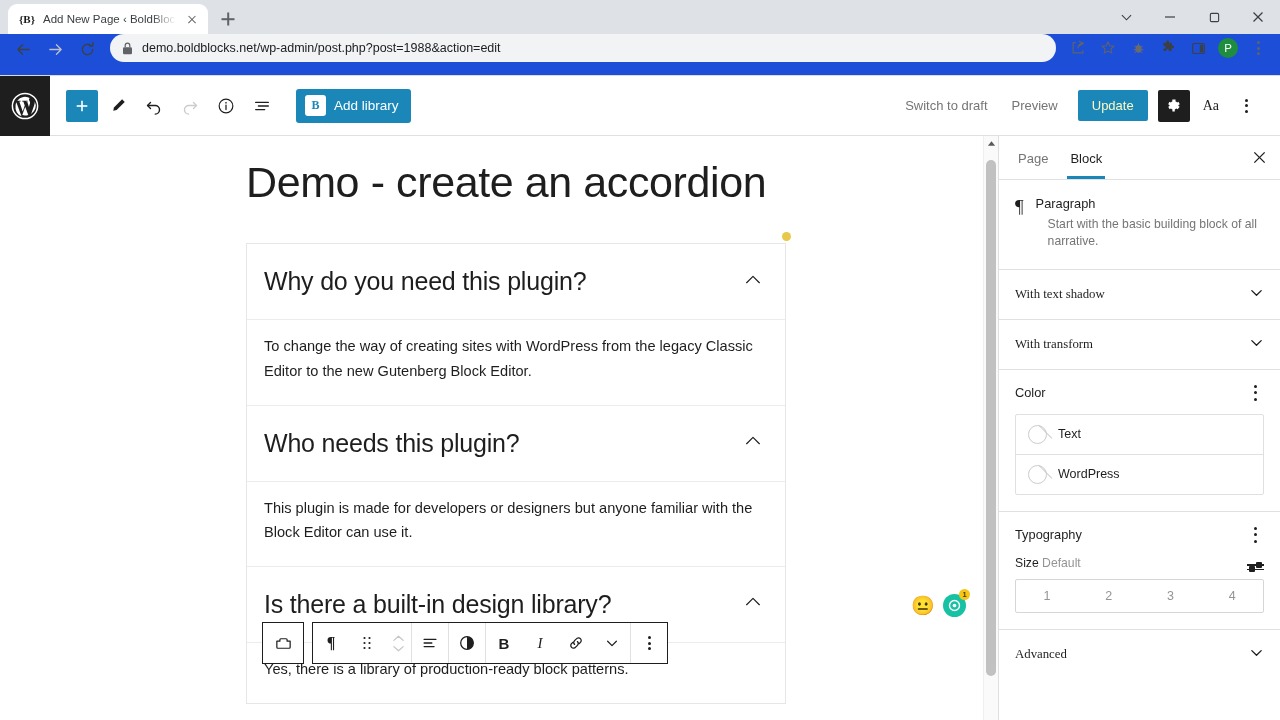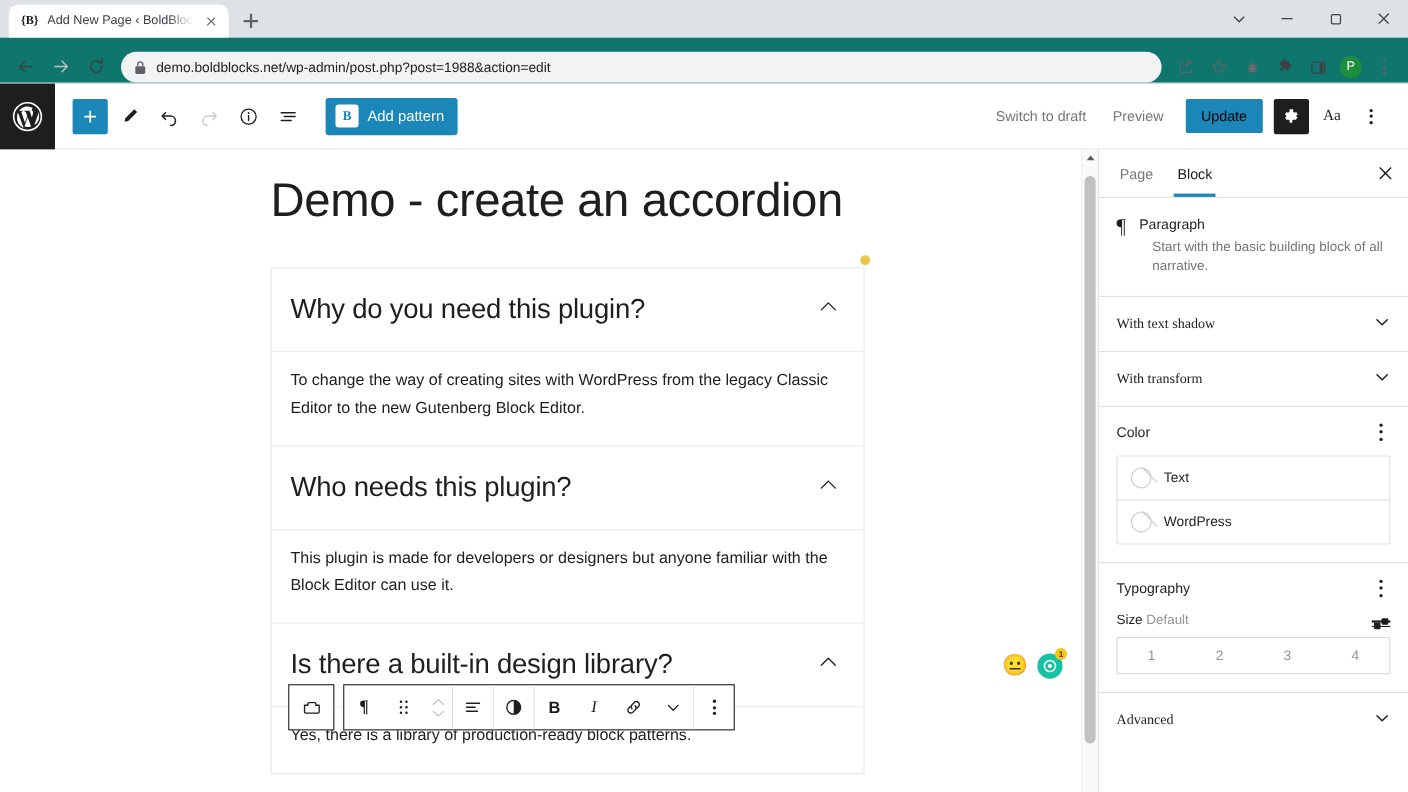--- a/index.html
+++ b/index.html
@@ -53,22 +53,22 @@
   .new-tab::before { width: 13px; height: 1.6px; transform: translate(-50%,-50%); }
   .new-tab::after  { width: 1.6px; height: 13px; transform: translate(-50%,-50%); }
 
   .win-controls {
     position: absolute; right: 0; top: 0; height: 34px;
     display: flex; align-items: center;
   }
   .wc { width: 44px; height: 34px; display:flex; align-items:center; justify-content:center; cursor:pointer; }
 
   .browser-toolbar {
-    height: 42px; background: #0f766e;
-    display: flex; align-items: flex-end; gap: 2px;
+    height: 42px; background: #1d4ed8;
+    display: flex; align-items: flex-start; gap: 2px;
     padding: 0 8px; border-bottom: 1px solid #dadce0;
   }
   .nav-btn {
     width: 30px; height: 30px; border-radius: 50%;
     display: flex; align-items: center; justify-content: center;
     cursor: pointer; flex: 0 0 30px;
   }
   .omnibox {
     flex: 1; height: 28px; background: #f1f3f4; border-radius: 14px;
     display: flex; align-items: center; gap: 9px;
@@ -121,21 +121,21 @@
   }
   .hdr-right {
     margin-left: auto; display: flex; align-items: center;
     gap: 4px; padding-right: 20px;
   }
   .txt-btn {
     font-size: 13px; color: #757575; padding: 6px 10px; cursor: pointer;
     border-radius: 2px; white-space: nowrap;
   }
   .update-btn {
-    background: #1a87b8; color: #000000; font-size: 13px;
+    background: #1a87b8; color: #fef9c3; font-size: 13px;
     padding: 8px 14px; border-radius: 2px; cursor: pointer;
     margin: 0 6px;
   }
   .gear-btn {
     width: 32px; height: 32px; background: #1e1e1e; border-radius: 2px;
     display: flex; align-items: center; justify-content: center; cursor: pointer;
   }
   .aa-btn { font-size: 14px; color: #1e1e1e; padding: 6px 9px; cursor: pointer;
             font-family: "Liberation Serif", serif; }
 
@@ -441,21 +441,21 @@
     </div>
     <div class="sq-btn">
       <svg width="18" height="18" viewBox="0 0 20 20">
           <line x1="3" y1="6" x2="17" y2="6" stroke="#1e1e1e" stroke-width="1.5" stroke-linecap="round"></line>
           <line x1="6" y1="10" x2="17" y2="10" stroke="#1e1e1e" stroke-width="1.5" stroke-linecap="round"></line>
           <line x1="3" y1="14" x2="13" y2="14" stroke="#1e1e1e" stroke-width="1.5" stroke-linecap="round"></line>
         </svg>
     </div>
     <div class="add-pattern">
       <div class="bb-logo">B</div>
-      <span>Add pattern</span>
+      <span>Add library</span>
     </div>
   </div>
   <div class="hdr-right">
     <div class="txt-btn">Switch to draft</div>
     <div class="txt-btn">Preview</div>
     <div class="update-btn">Update</div>
     <div class="gear-btn">
       <svg width="17" height="17" viewBox="0 0 20 20">
           <path d="M10 6.6a3.4 3.4 0 1 0 0 6.8 3.4 3.4 0 0 0 0-6.8zm7.3 4.9l-1.5-.9c.1-.4.1-.8.1-1.2l1.5-.9-1.6-2.8-1.6.7c-.5-.4-1.1-.8-1.8-1V2.8H8.6v2.6c-.6.2-1.2.6-1.7 1l-1.6-.7L3.7 8.5l1.5.9c0 .4 0 .8.1 1.2l-1.5.9 1.6 2.8 1.6-.7c.5.4 1.1.8 1.7 1v2.6h2.8v-2.6c.7-.2 1.3-.6 1.8-1l1.6.7z" fill="#fff"></path>
         </svg>

